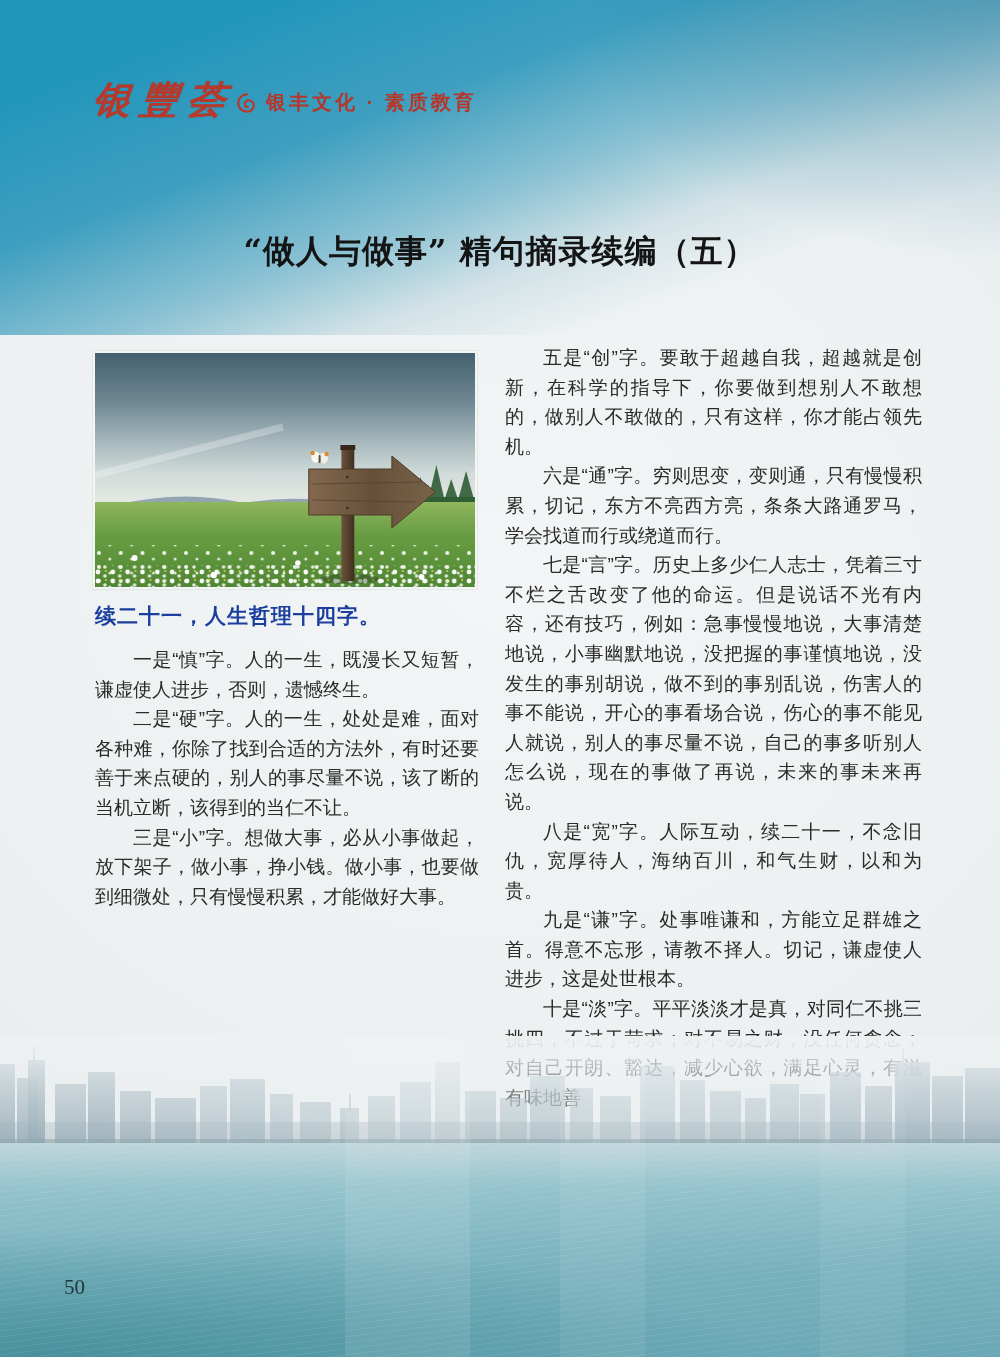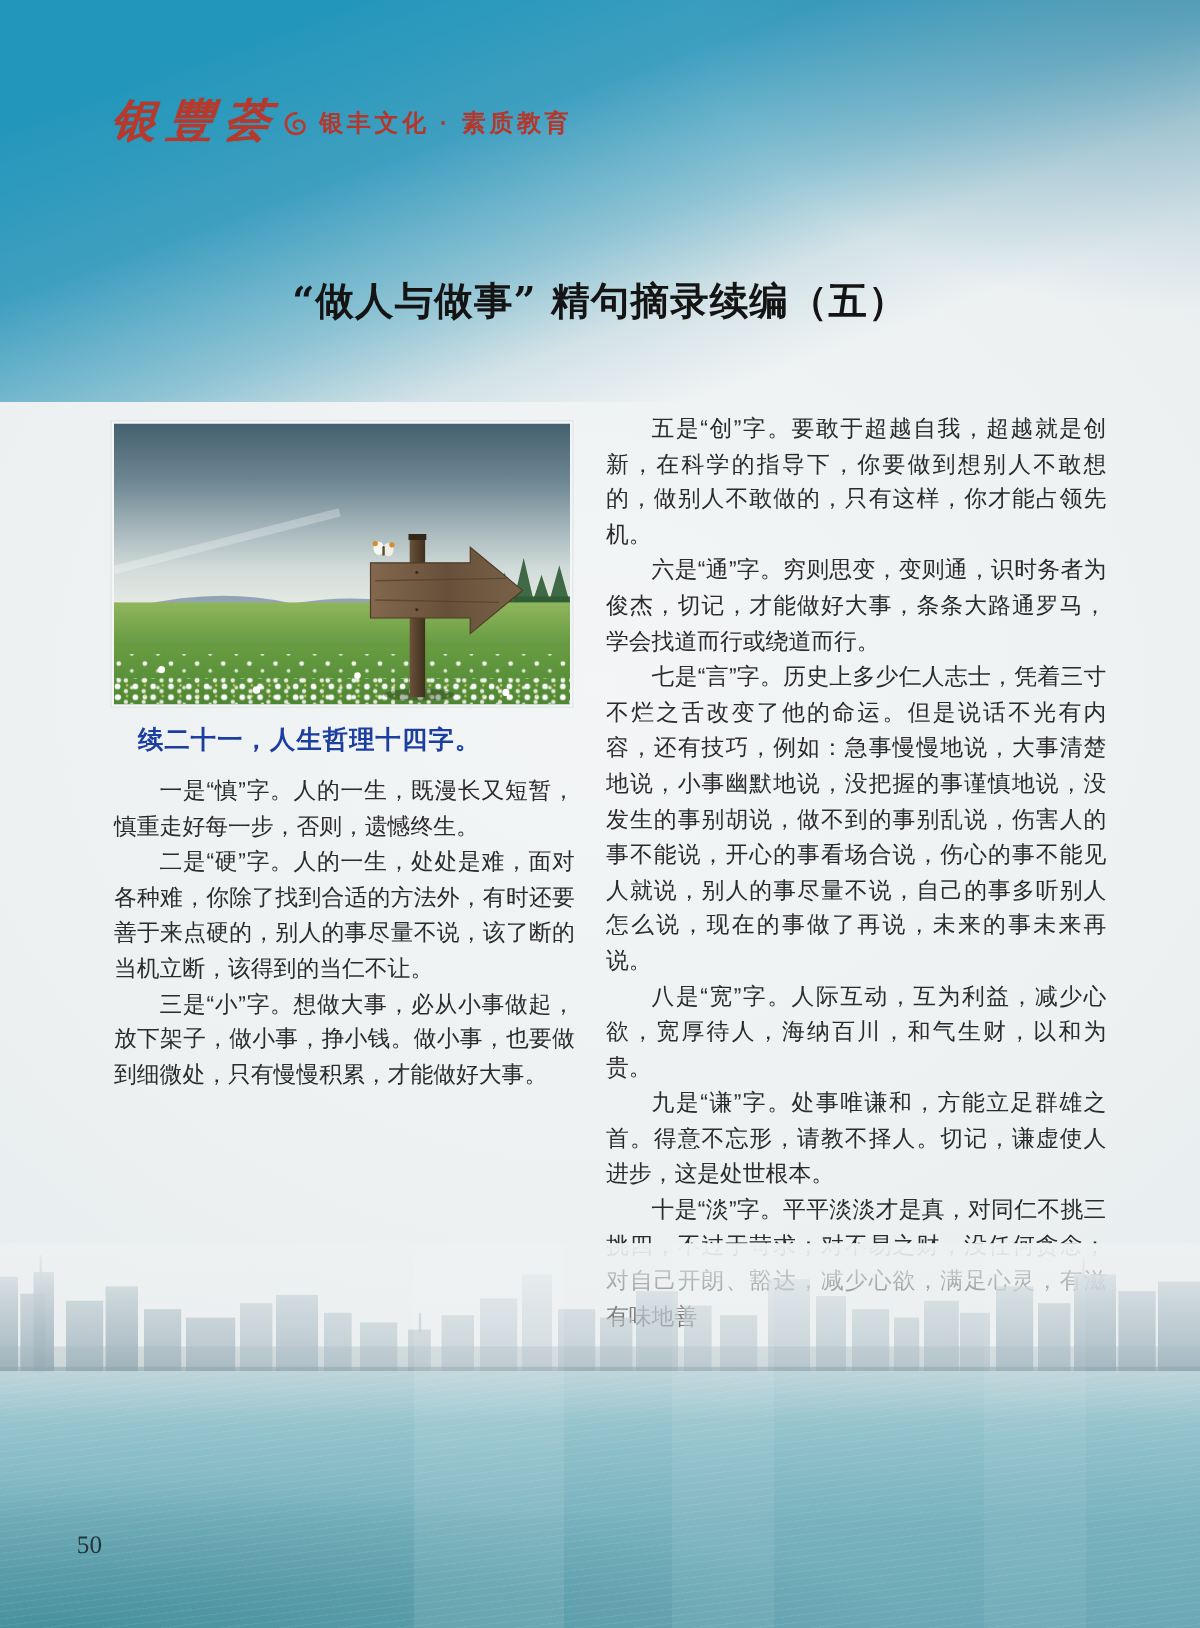--- a/index.html
+++ b/index.html
@@ -39,21 +39,21 @@
   .photo{
     position:absolute;left:93px;top:351px;width:384px;height:238px;box-sizing:border-box;
     border:2px solid rgba(250,250,250,.85);box-shadow:0 0 0 1px rgba(0,0,0,.05);
     background:#cfd9da;
   }
   .photo svg{display:block;width:100%;height:100%;}
 
   
   .section-heading{
     position:absolute;left:95px;top:602px;font-size:21px;font-weight:700;
-    color:#1c3f9f;letter-spacing:1px;margin-left:20px;
+    color:#1c3f9f;letter-spacing:1px;
   }
   .col{position:absolute;font-size:19px;line-height:29.6px;color:#2b2b2b;
     text-align:justify;text-justify:inter-ideograph;}
   .col p{margin:0;text-indent:2em;}
   .col-left{left:95px;top:645px;width:384px;}
   .col-right{left:505px;top:343px;width:417px;}
 
   
   .skyline{position:absolute;left:0;top:1036px;width:1000px;height:107px;}
   .skyline svg{display:block;width:100%;height:100%;}
@@ -182,30 +182,30 @@
         <circle cx="-7" cy="-8" r="2.2" fill="#d98a2b"></circle>
         <circle cx="7" cy="-7" r="2.2" fill="#d98a2b"></circle>
         <rect x="-1" y="-6" width="2" height="8" rx="1" fill="#5a4a33"></rect>
       </g>
     </svg>
   </div>
 
   <div class="section-heading">续二十一，人生哲理十四字。</div>
 
   <div class="col col-left">
-    <p>一是“慎”字。人的一生，既漫长又短暂，慎重走好每一步，否则，遗憾终生。</p>
+    <p>一是“慎”字。人的一生，既漫长又短暂，谦虚使人进步，否则，遗憾终生。</p>
     <p>二是“硬”字。人的一生，处处是难，面对各种难，你除了找到合适的方法外，有时还要善于来点硬的，别人的事尽量不说，该了断的当机立断，该得到的当仁不让。</p>
     <p>三是“小”字。想做大事，必从小事做起，放下架子，做小事，挣小钱。做小事，也要做到细微处，只有慢慢积累，才能做好大事。</p>
   </div>
 
   <div class="col col-right">
     <p>五是“创”字。要敢于超越自我，超越就是创新，在科学的指导下，你要做到想别人不敢想的，做别人不敢做的，只有这样，你才能占领先机。</p>
-    <p>六是“通”字。穷则思变，变则通，识时务者为俊杰，切记，才能做好大事，条条大路通罗马，学会找道而行或绕道而行。</p>
+    <p>六是“通”字。穷则思变，变则通，只有慢慢积累，切记，东方不亮西方亮，条条大路通罗马，学会找道而行或绕道而行。</p>
     <p>七是“言”字。历史上多少仁人志士，凭着三寸不烂之舌改变了他的命运。但是说话不光有内容，还有技巧，例如：急事慢慢地说，大事清楚地说，小事幽默地说，没把握的事谨慎地说，没发生的事别胡说，做不到的事别乱说，伤害人的事不能说，开心的事看场合说，伤心的事不能见人就说，别人的事尽量不说，自己的事多听别人怎么说，现在的事做了再说，未来的事未来再说。</p>
-    <p>八是“宽”字。人际互动，互为利益，减少心欲，宽厚待人，海纳百川，和气生财，以和为贵。</p>
+    <p>八是“宽”字。人际互动，续二十一，不念旧仇，宽厚待人，海纳百川，和气生财，以和为贵。</p>
     <p>九是“谦”字。处事唯谦和，方能立足群雄之首。得意不忘形，请教不择人。切记，谦虚使人进步，这是处世根本。</p>
     <p>十是“淡”字。平平淡淡才是真，对同仁不挑三挑四，不过于苛求；对不易之财，没任何贪念；对自己开朗、豁达，减少心欲，满足心灵，有滋有味地善</p>
   </div>
 
   <div class="skyline">
     <svg viewBox="0 0 1000 107" preserveAspectRatio="none">
       <rect x="0" y="86" width="1000" height="21" fill="#c2cdd2" opacity=".75"></rect>
       <g fill="#96abb5">
         <rect x="0" y="28" width="15" height="79" opacity=".85"></rect>
         <rect x="17" y="42" width="21" height="65" opacity=".8"></rect>

